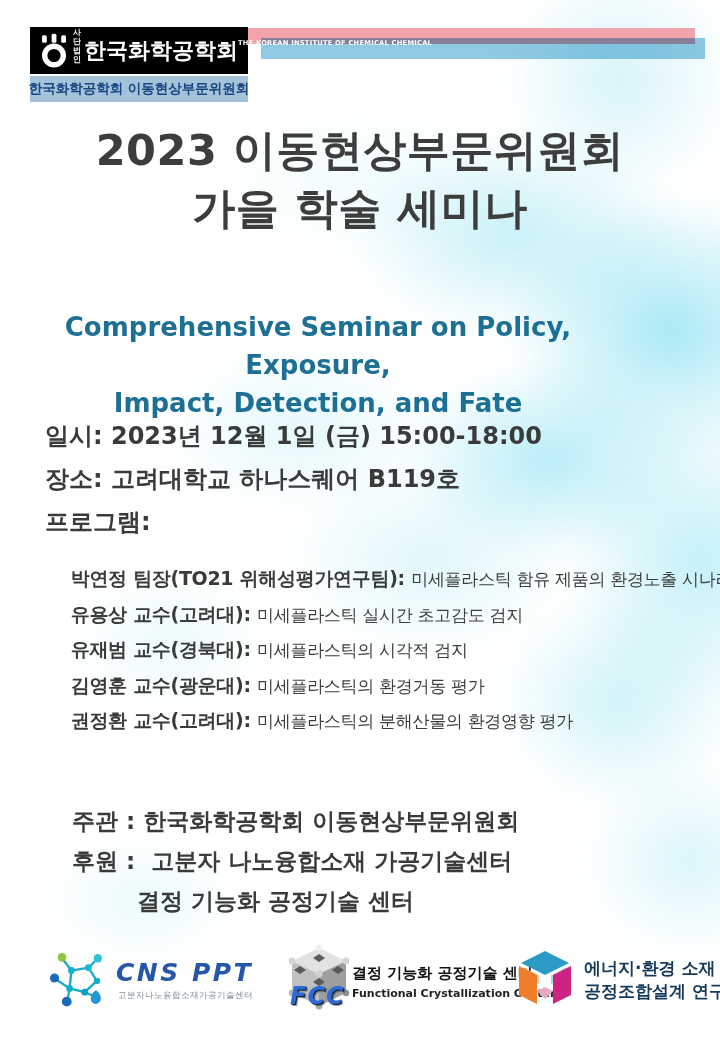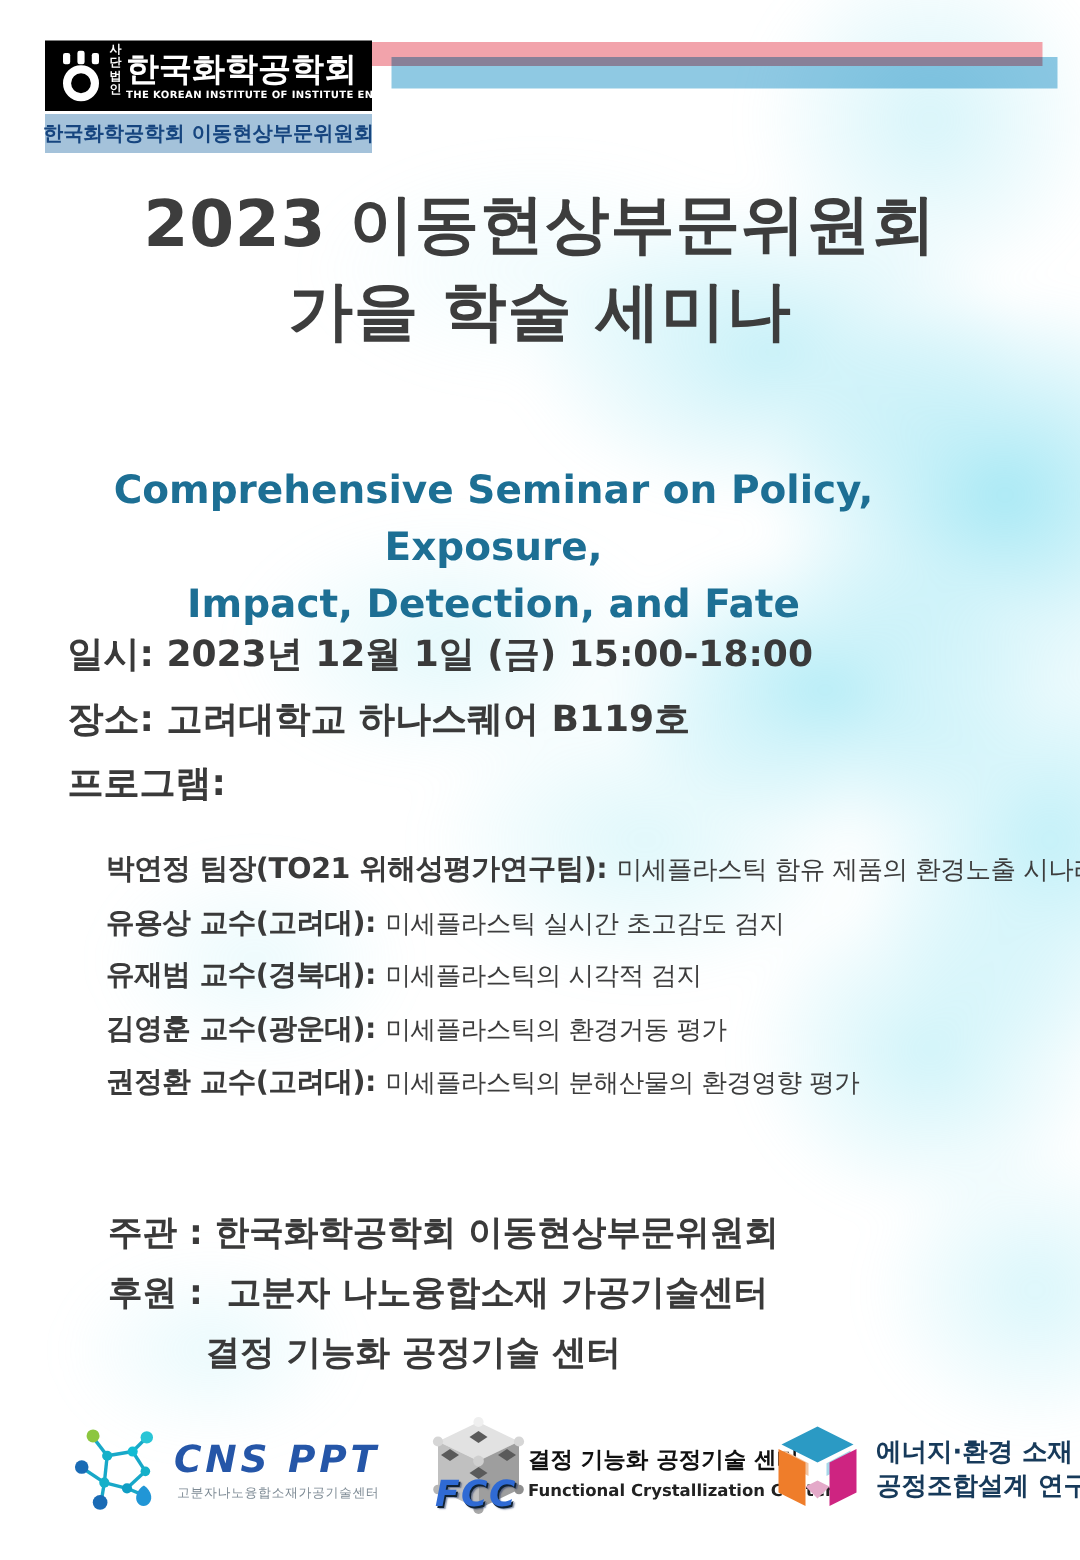--- a/index.html
+++ b/index.html
@@ -29,41 +29,41 @@
   .kiche-box {
     position:absolute; left:30px; top:27px; width:218px; height:47px;
     background:#000000; display:flex; align-items:center; padding:0 4px 0 6px;
     box-sizing:border-box; z-index:3;
   }
   .kiche-symbol { width:36px; height:38px; flex:0 0 auto; }
   .kiche-badge {
     display:flex; flex-direction:column; justify-content:center;
     color:#fff; font-size:8px; font-weight:bold; line-height:9px; margin:0 3px 10px 1px;
   }
-  .kiche-names { display:flex; flex-direction:column; }
+  .kiche-names { display:flex; }
   .kiche-kr { color:#fff; font-weight:bold; font-size:22px; line-height:24px; letter-spacing:0px; white-space:nowrap; }
   .kiche-en { color:#fff; font-size:6.7px; font-weight:bold; letter-spacing:0.25px; white-space:nowrap; }
   .kiche-strip {
     position:absolute; left:30px; top:76px; width:218px; height:26px;
     background:#a4c2da; display:flex; align-items:center; justify-content:center; z-index:3;
   }
   .kiche-strip span { color:#16457f; font-size:13.5px; font-weight:bold; white-space:nowrap; }
   .bar-pink { position:absolute; left:243px; top:28px; width:452px; height:16px; background:#f2a3ab; z-index:1; }
   .bar-blue { position:absolute; left:261px; top:38px; width:444px; height:21px; background:#8fc9e3; mix-blend-mode:multiply; z-index:2; }
   
   .main-title {
     position:absolute; left:0; top:121px; width:720px; text-align:center;
     font-size:43px; font-weight:bold; color:#3d3d3d; line-height:58px; letter-spacing:0.5px;
   }
   .sub-heading {
     position:absolute; left:0; top:251px; width:720px; text-align:center;
     font-size:39px; font-weight:bold; color:#1d6f94; letter-spacing:0px;
   }
   .sub-lines {
-    position:absolute; left:11px; top:308px; width:636px; text-align:center;
+    position:absolute; left:0; top:308px; width:636px; text-align:center;
     font-size:26px; font-weight:bold; color:#1d6f94; line-height:38px;
   }
   
   .details { position:absolute; left:45px; top:420px; }
   .details div { font-size:24px; font-weight:bold; color:#3a3a3a; height:43px; white-space:pre; }
   
   .program { position:absolute; left:42px; top:547px; width:660px; }
   .program-row { height:35.5px; white-space:pre; letter-spacing:-0.3px; }
   .speaker { font-size:19px; font-weight:bold; color:#3a3a3a; }
   .topic   { font-size:17px; font-weight:normal; color:#3d3d3d; }
@@ -97,21 +97,21 @@
       <rect x="10.4" y="0.5" width="3.2" height="6" rx="1" fill="#ffffff"></rect>
       <rect x="16.8" y="1.5" width="3.2" height="5" rx="1" fill="#ffffff"></rect>
       <circle cx="12" cy="15" r="6.2" fill="none" stroke="#ffffff" stroke-width="3.6"></circle>
     </svg>
     <div class="kiche-badge">
       <span>사단</span>
       <span>법인</span>
     </div>
     <div class="kiche-names">
       <span class="kiche-kr">한국화학공학회</span>
-      <span class="kiche-en">THE KOREAN INSTITUTE OF INSTITUTE ENGINEERS</span>
+      <span class="kiche-en">THE KOREAN INSTITUTE OF CHEMICAL CHEMICAL</span>
     </div>
   </div>
   <div class="kiche-strip">
     <span>한국화학공학회 이동현상부문위원회</span>
   </div>
 
   <div class="main-title">
     <div>2023 이동현상부문위원회</div>
     <div>가을 학술 세미나</div>
   </div>

